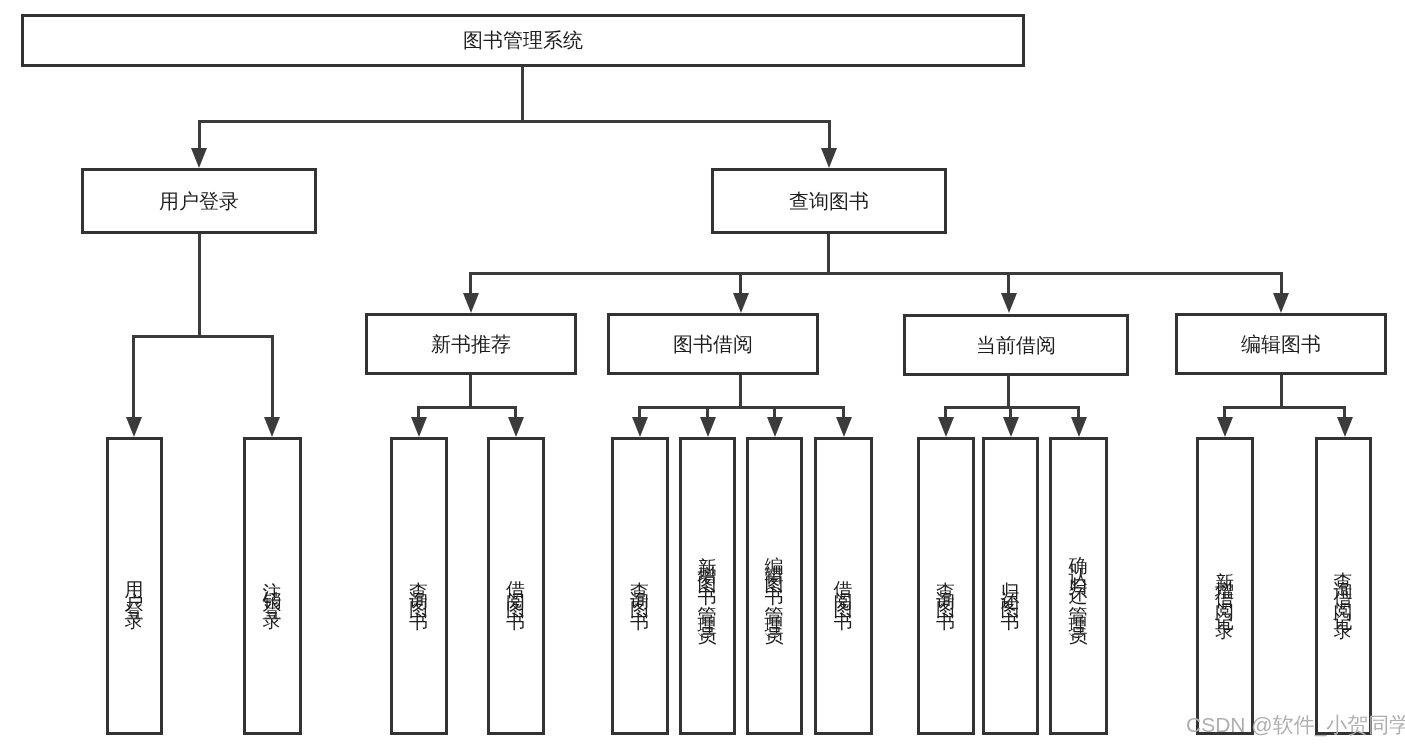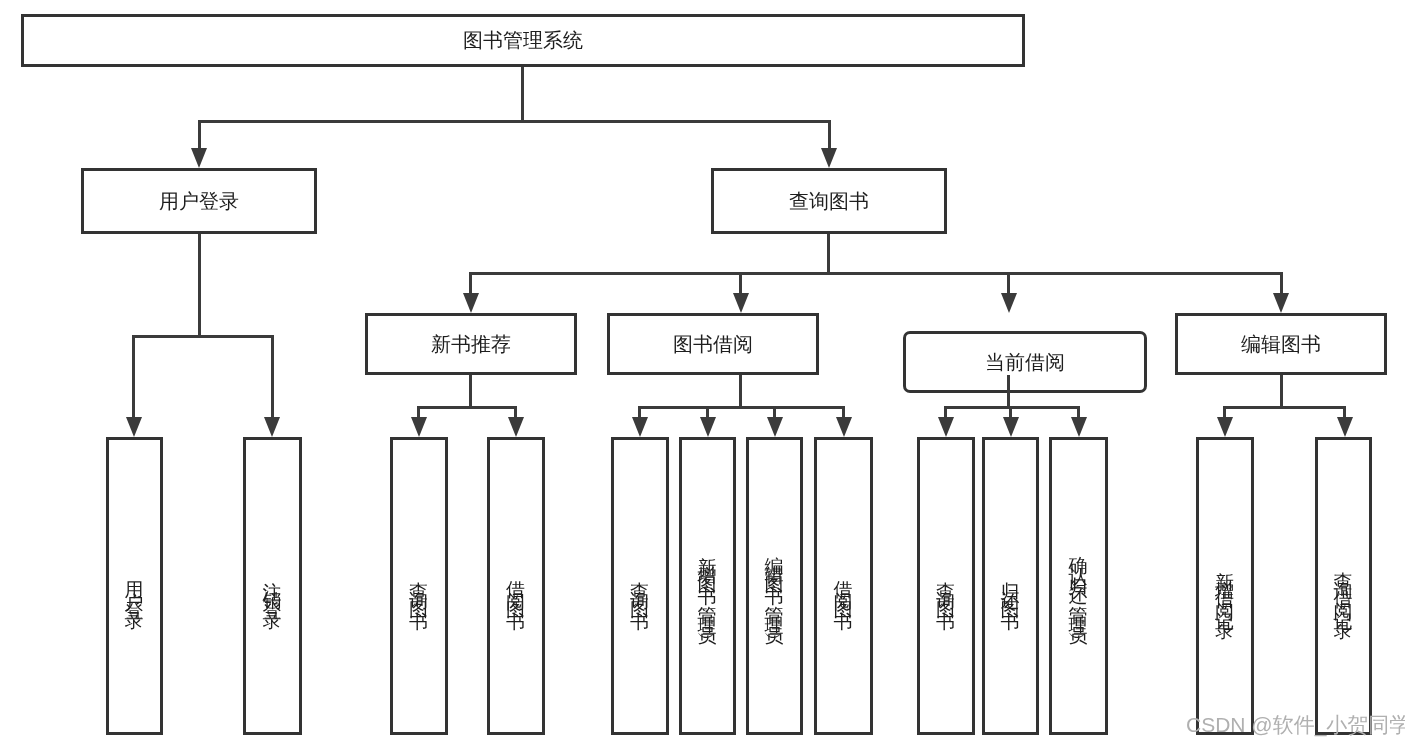--- a/index.html
+++ b/index.html
@@ -88,21 +88,21 @@
   <div class="arrowhead" style="left:1001px;top:293px;"></div>
   <div class="vline" style="left:1280px;top:272px;height:22px;"></div>
   <div class="arrowhead" style="left:1273px;top:293px;"></div>
 
   <div class="box" style="left:365px;top:313px;width:212px;height:62px;">
     <span>新书推荐</span>
   </div>
   <div class="box" style="left:607px;top:313px;width:212px;height:62px;">
     <span>图书借阅</span>
   </div>
-  <div class="box" style="left:903px;top:331px;width:244px;height:62px;border-radius:7px;">
+  <div class="box" style="left:903px;top:314px;width:226px;height:62px;">
     <span>当前借阅</span>
   </div>
   <div class="box" style="left:1175px;top:313px;width:212px;height:62px;">
     <span>编辑图书</span>
   </div>
 
   <div class="vline" style="left:469px;top:375px;height:31px;"></div>
   <div class="hline" style="left:417px;top:406px;width:100px;"></div>
   <div class="vline" style="left:417px;top:406px;height:12px;"></div>
   <div class="arrowhead" style="left:411px;top:417px;"></div>

